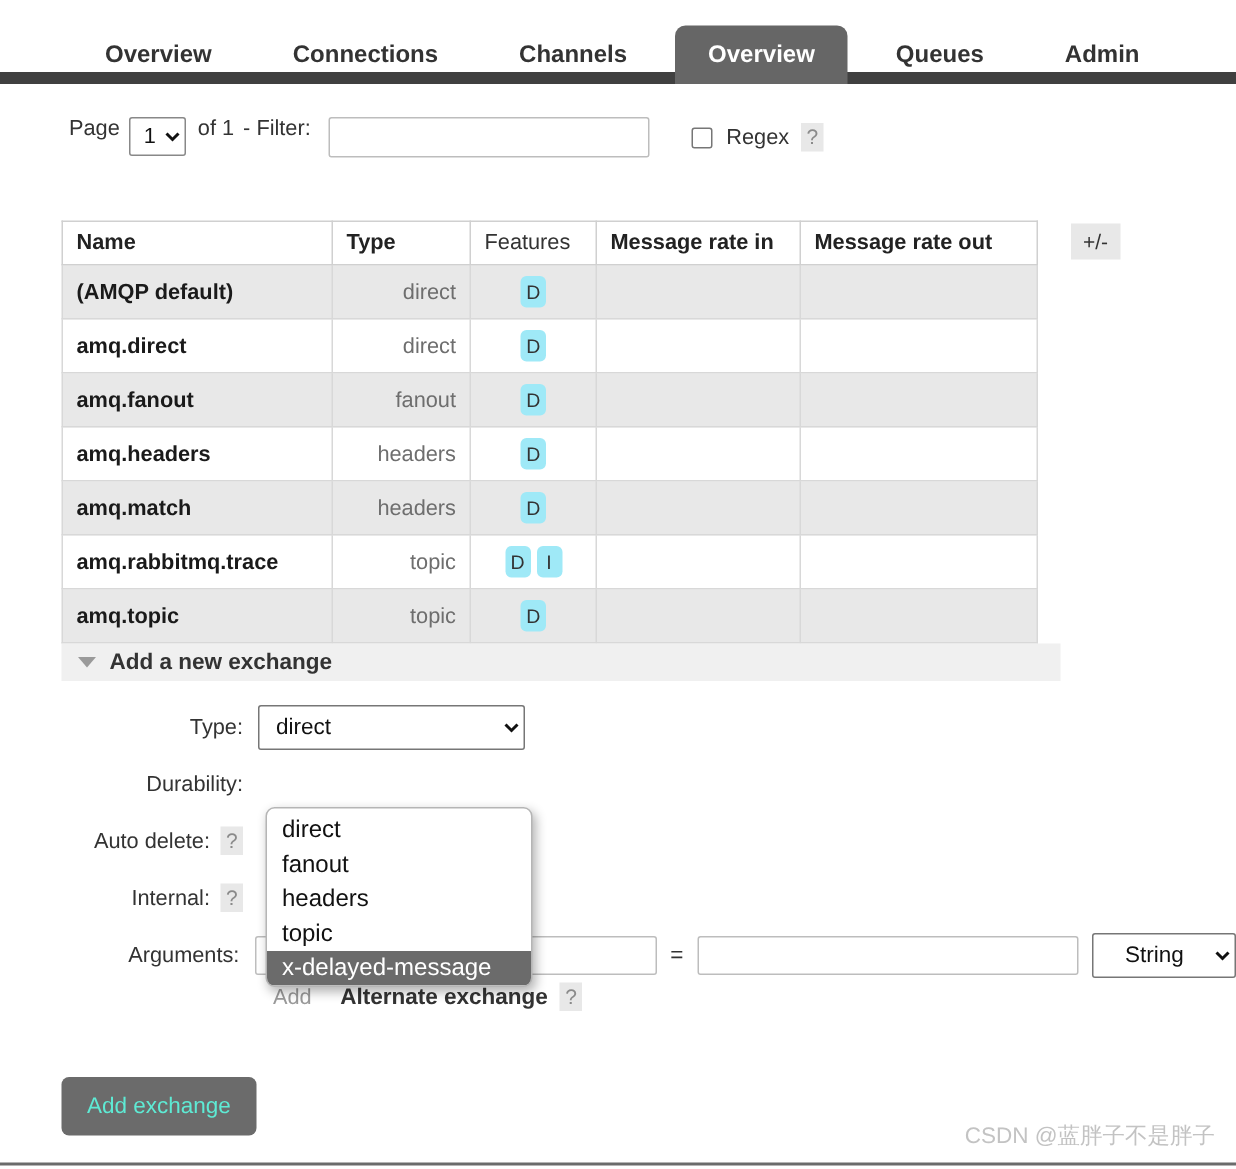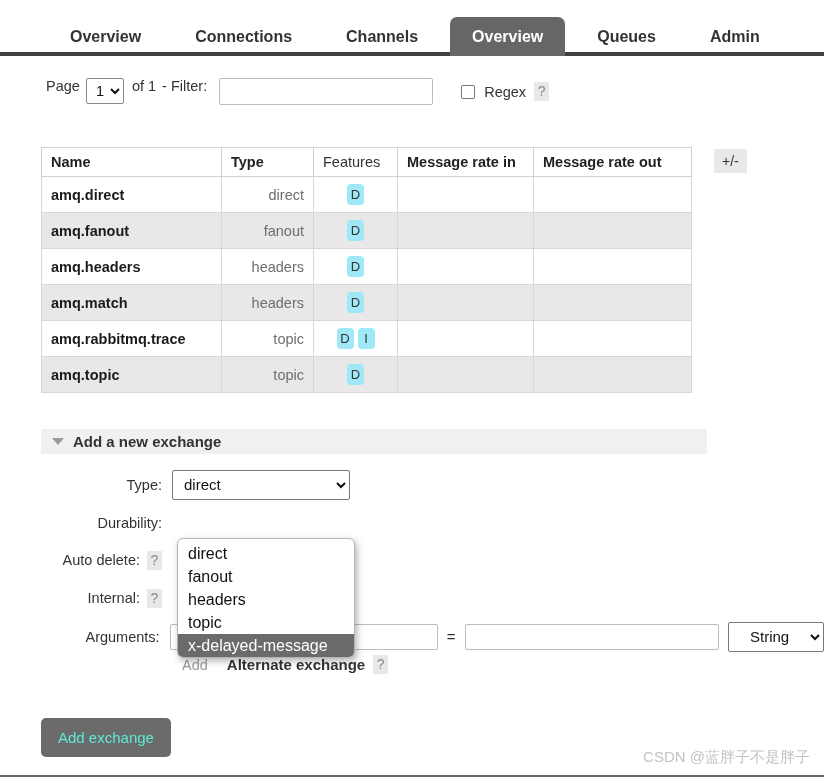--- a/index.html
+++ b/index.html
@@ -9,21 +9,21 @@
     background: #ffffff;
     font-family: "Liberation Sans", sans-serif;
     color: #333;
     overflow: hidden;
   }
   #page { position: relative; width: 824px; height: 779px; background: #fff; }
 
   
   .tabbar {
     position: absolute; left: 0; top: 0; width: 824px; height: 56px;
-    border-bottom: 4px solid #404040;
+    border-bottom: 8px solid #404040;
   }
   .tabs { display: flex; align-items: flex-end; height: 56px; padding-left: 48px; }
   .tab {
     font-size: 16px; font-weight: bold; color: #333;
     padding: 11px 22px 11px 22px; margin-right: 10px;
     line-height: 17px; white-space: nowrap; cursor: pointer;
     border-radius: 7px 7px 0 0; background: transparent;
   }
   .tab.active { background: #666666; color: #ffffff; }
 
@@ -199,20 +199,27 @@
       <thead>
           <tr id="ex-head">
             <th class="sortable">Name</th>
             <th class="sortable">Type</th>
             <th class="plain">Features</th>
             <th class="sortable">Message rate in</th>
             <th class="sortable">Message rate out</th>
           </tr>
         </thead>
       <tbody id="ex-body">
+          <tr class="odd">
+            <td class="c-name">(AMQP default)</td>
+            <td class="c-type">direct</td>
+            <td class="c-feat"><span class="feat">D</span></td>
+            <td class="c-rin"></td>
+            <td class="c-rout"></td>
+          </tr>
           <tr class="even">
             <td class="c-name">amq.direct</td>
             <td class="c-type">direct</td>
             <td class="c-feat"><span class="feat">D</span></td>
             <td class="c-rin"></td>
             <td class="c-rout"></td>
           </tr>
           <tr class="odd">
             <td class="c-name">amq.fanout</td>
             <td class="c-type">fanout</td>

